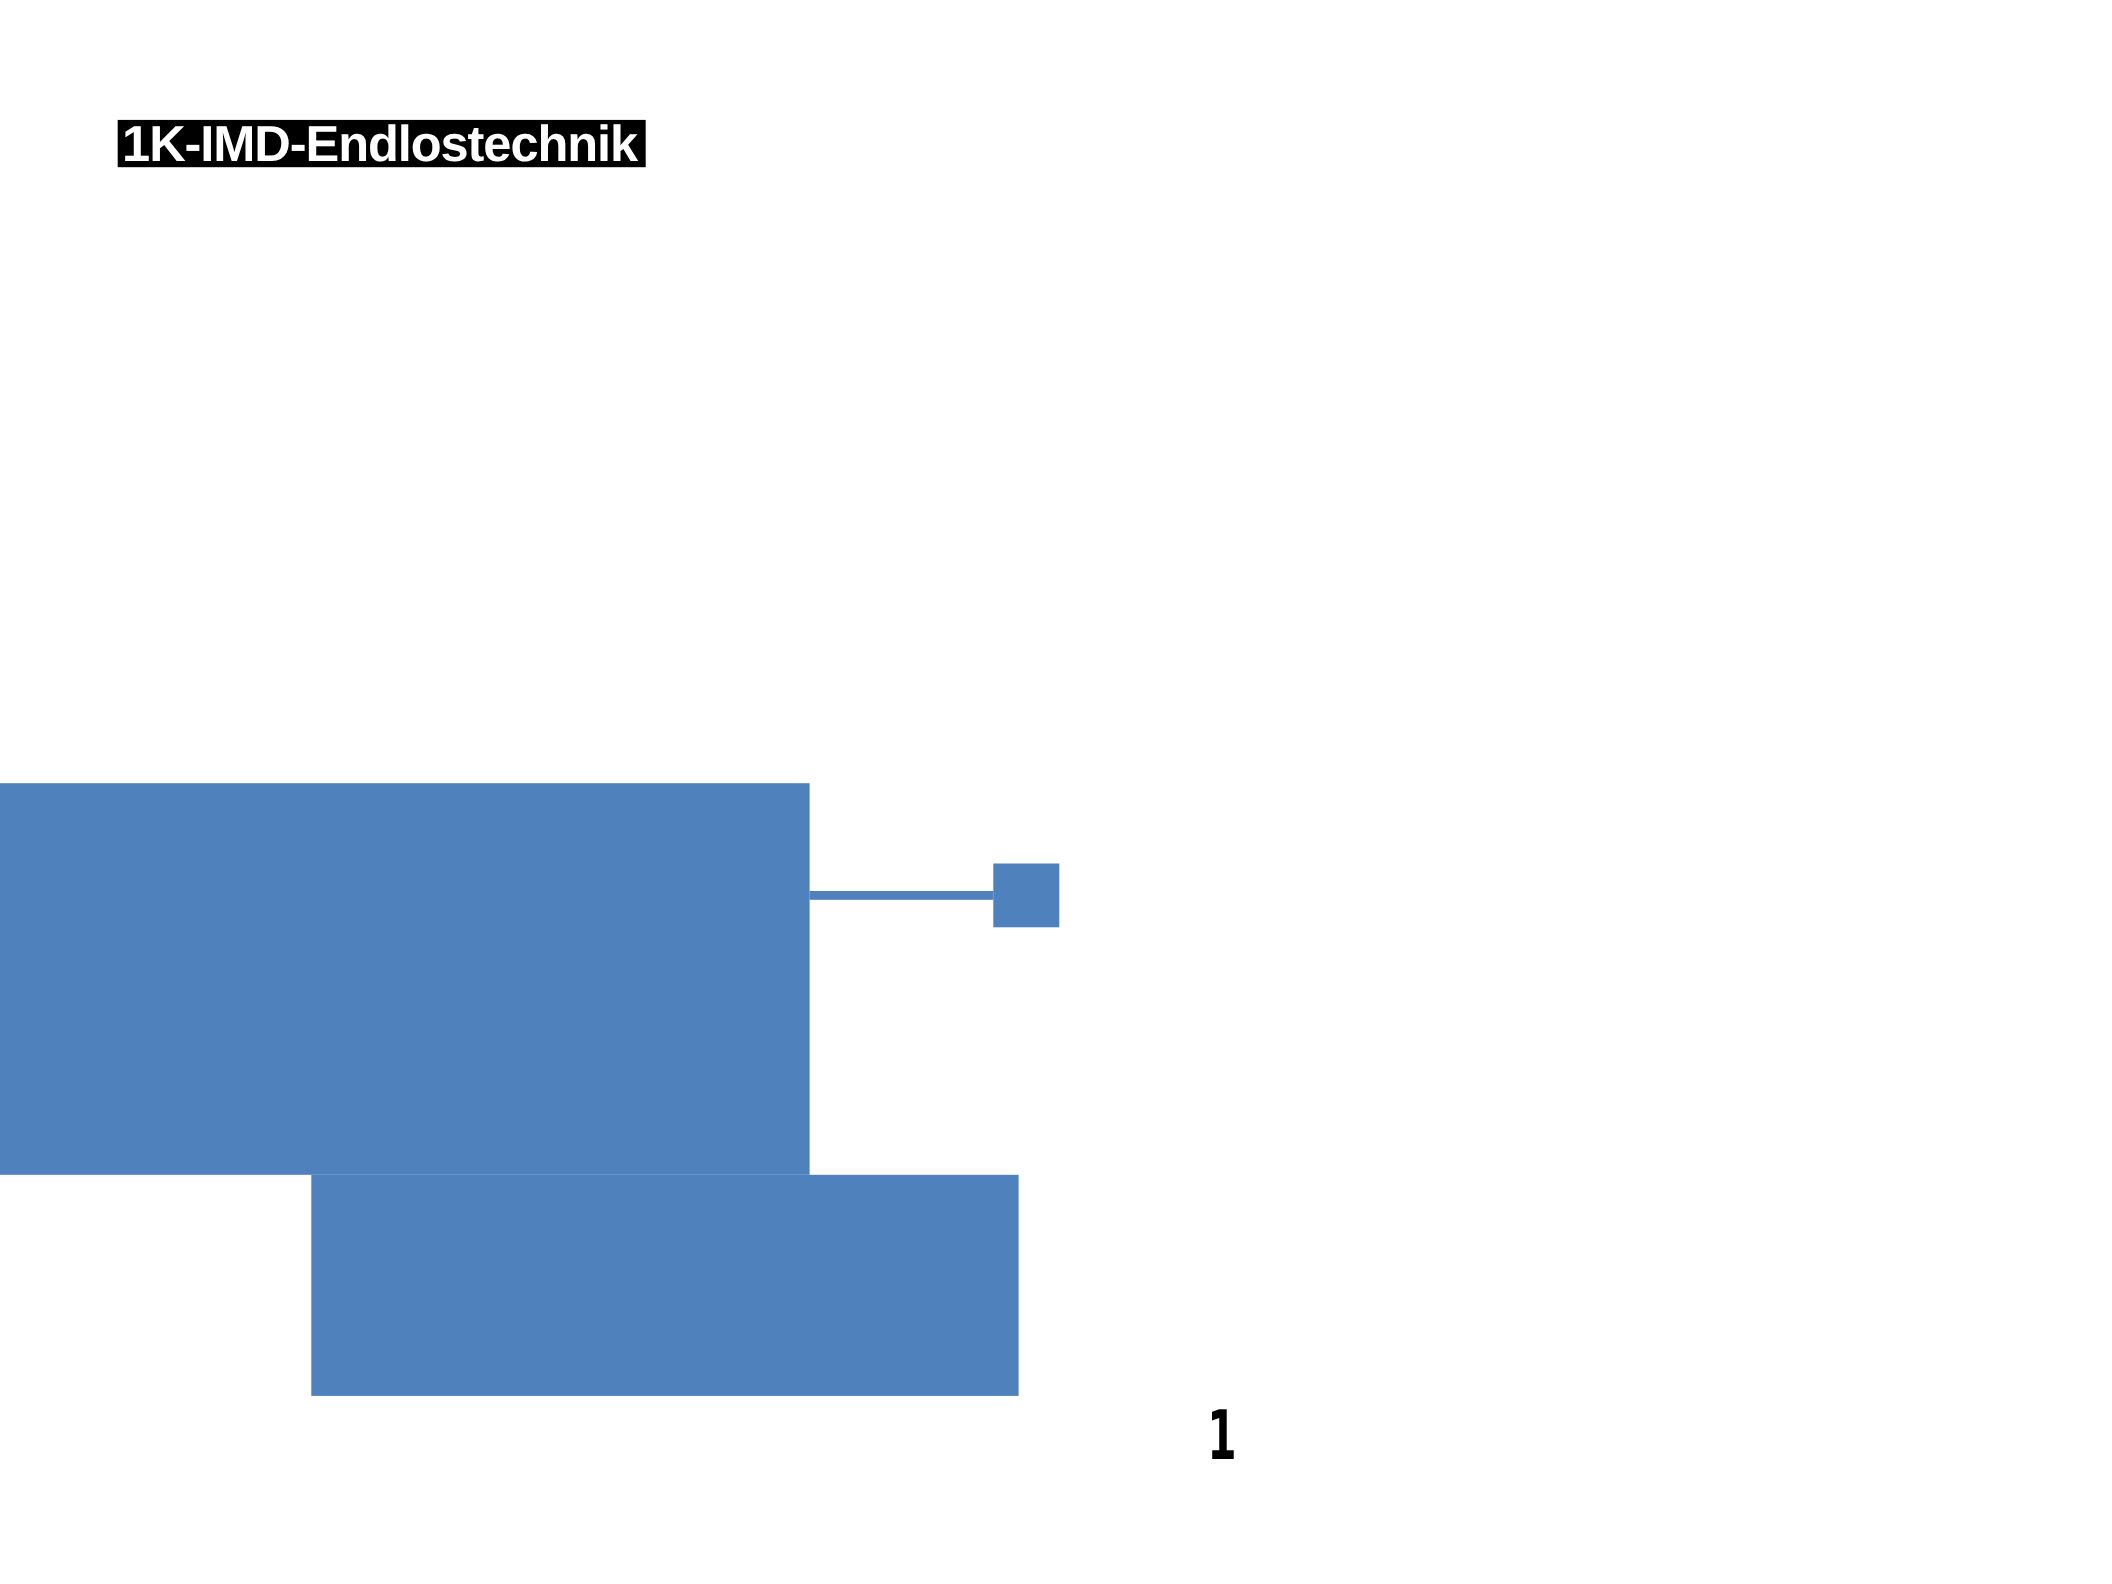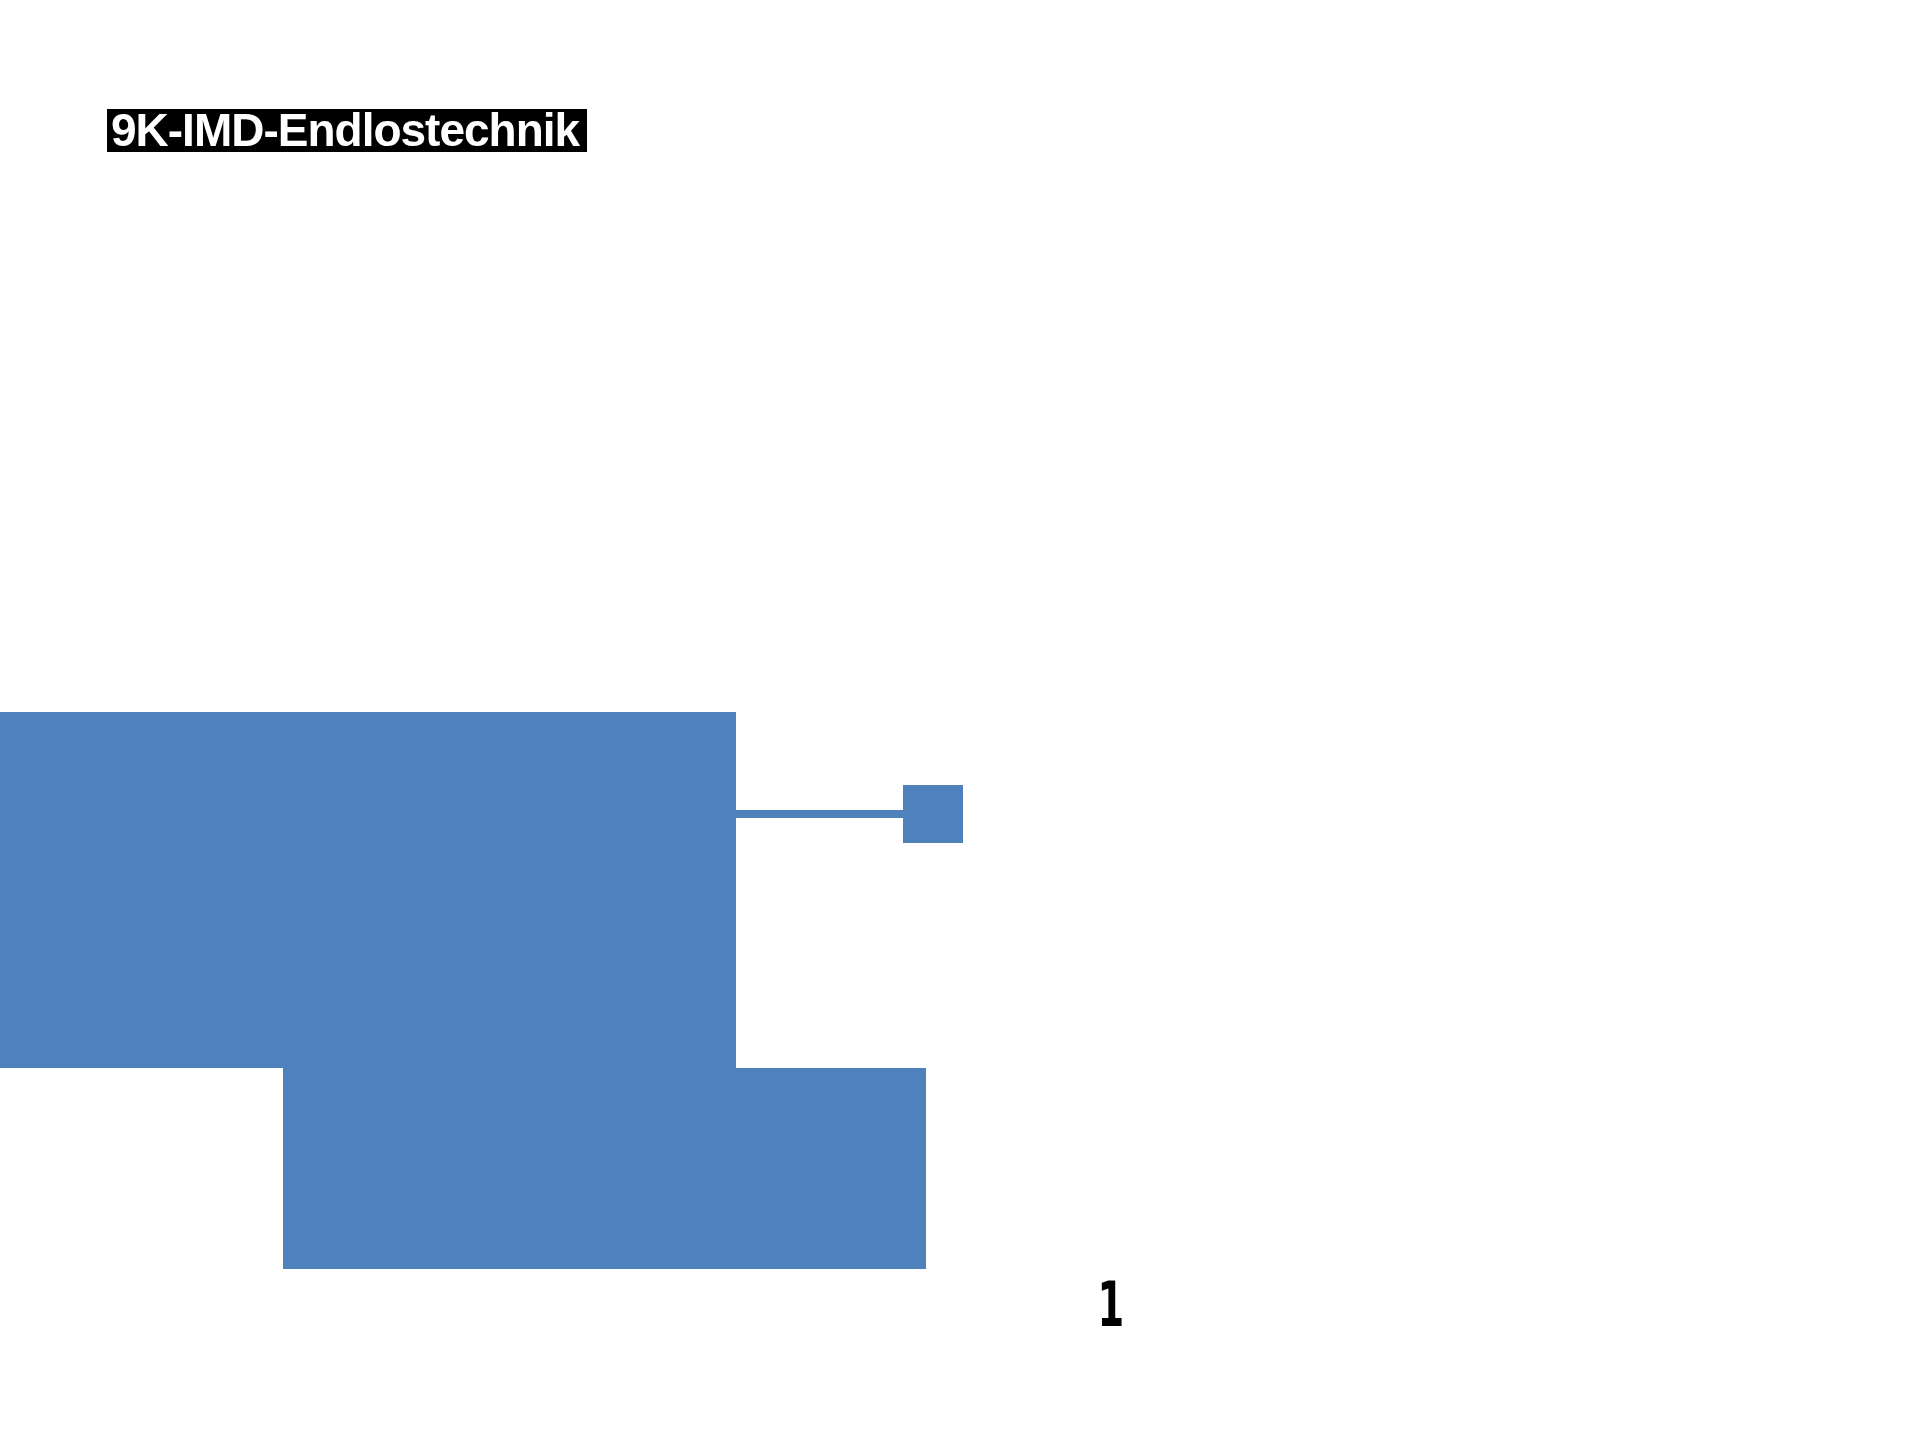--- a/index.html
+++ b/index.html
@@ -59,21 +59,21 @@
     transform: scaleX(0.62);
     transform-origin: 50% 0;
   }
 </style>
 </head>
 <body>
 
 <div class="slide">
 
   <div class="title-wrap">
-    <span class="slide-title">9K-IMD-Endlostechnik</span>
+    <span class="slide-title">1K-IMD-Endlostechnik</span>
   </div>
 
   <div class="shape" style="left: 0px; top: 712px; width: 736px; height: 356px; background: rgb(79, 129, 189);"></div>
 
   <div class="shape" style="left: 283px; top: 1068px; width: 643px; height: 201px; background: rgb(79, 129, 189);"></div>
 
   <div class="shape" style="left: 736px; top: 810px; width: 167px; height: 8px; background: rgb(79, 129, 189);"></div>
 
   <div class="shape" style="left: 903px; top: 785px; width: 60px; height: 58px; background: rgb(79, 129, 189);"></div>
 

